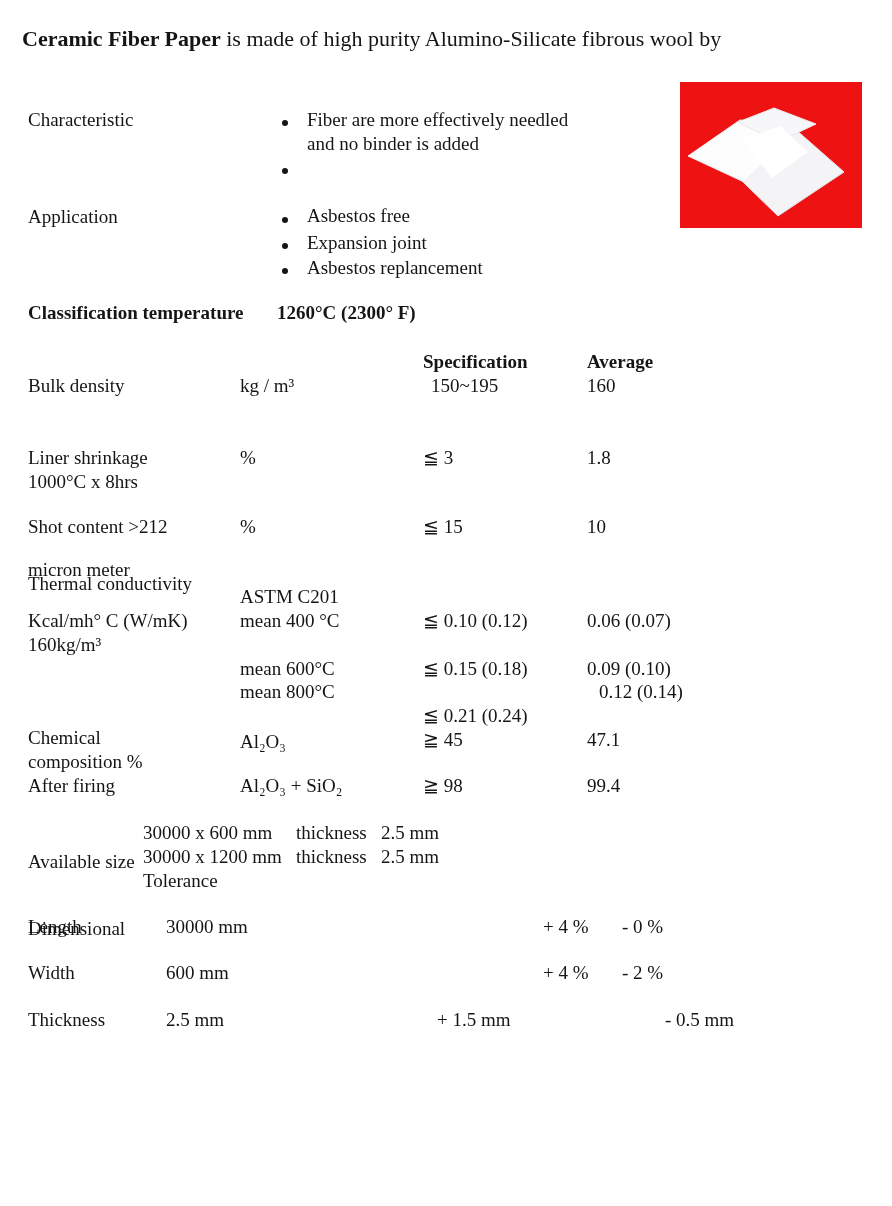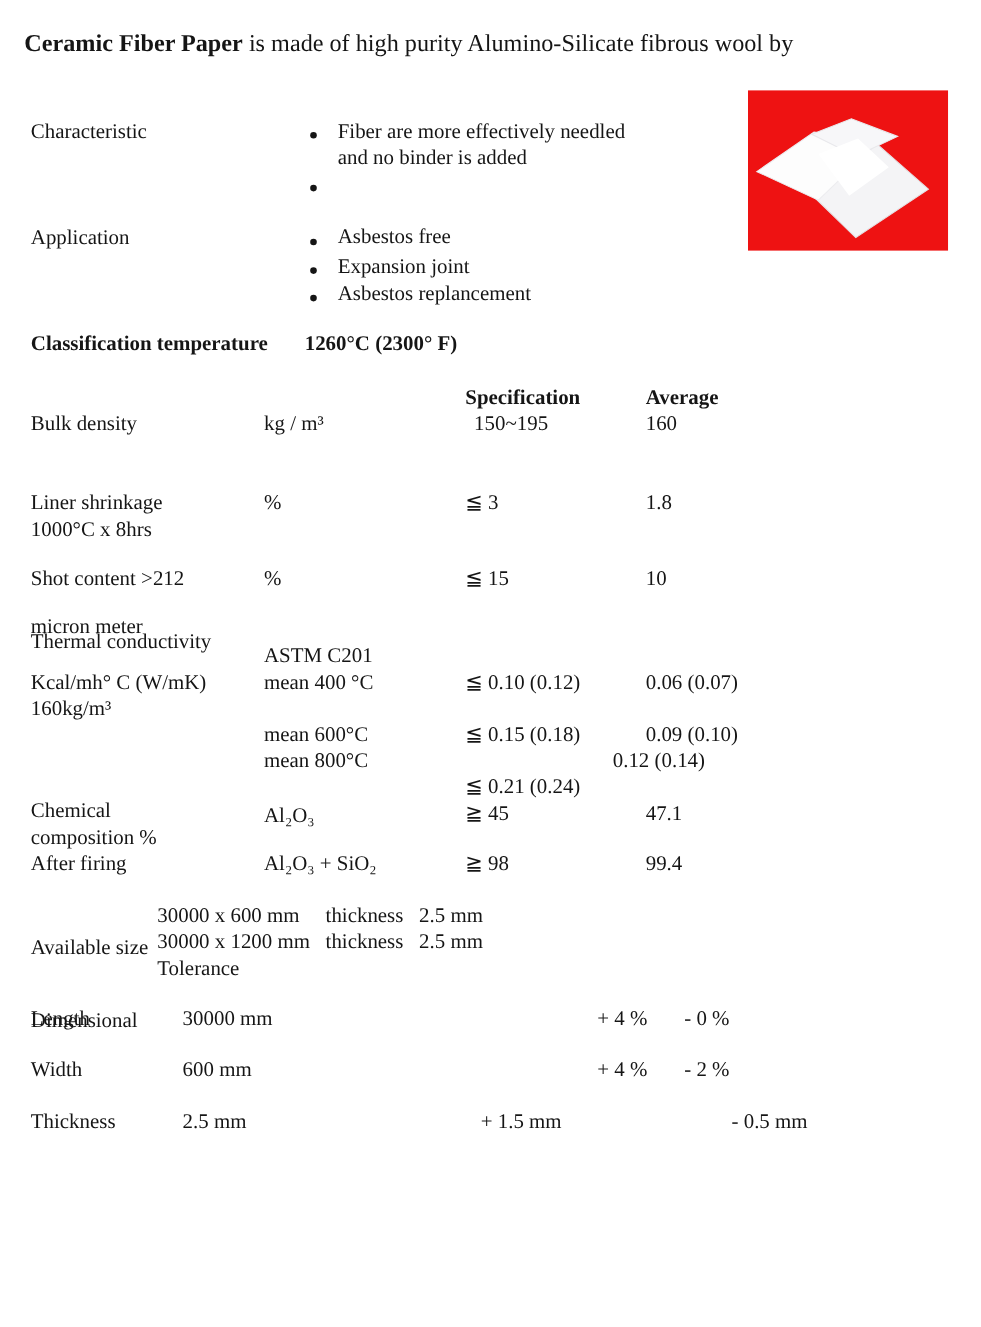--- a/index.html
+++ b/index.html
@@ -107,21 +107,21 @@
   <div class="line" style="left:28px; top:633px;">160kg/m³</div>
   <div class="line" style="left:240px; top:585px;">ASTM C201</div>
   <div class="line" style="left:240px; top:609px;">mean 400 °C</div>
   <div class="line" style="left:423px; top:609px;">≦ 0.10 (0.12)</div>
   <div class="line" style="left:587px; top:609px;">0.06 (0.07)</div>
   <div class="line" style="left:240px; top:657px;">mean 600°C</div>
   <div class="line" style="left:423px; top:657px;">≦ 0.15 (0.18)</div>
   <div class="line" style="left:587px; top:657px;">0.09 (0.10)</div>
   <div class="line" style="left:240px; top:680px;">mean 800°C</div>
   <div class="line" style="left:423px; top:680px;margin-top:24px;">≦ 0.21 (0.24)</div>
-  <div class="line" style="left:557px; top:680px;">0.12 (0.14)</div>
+  <div class="line" style="left:599px; top:680px;">0.12 (0.14)</div>
 
   <div class="line" style="left:28px; top:726px;">Chemical</div>
   <div class="line" style="left:28px; top:750px;">composition %</div>
   <div class="line" style="left:28px; top:774px;">After firing</div>
   <div class="line" style="left:240px; top:730px;">Al₂O₃</div>
   <div class="line" style="left:423px; top:728px;">≧ 45</div>
   <div class="line" style="left:587px; top:728px;">47.1</div>
   <div class="line" style="left:240px; top:774px;">Al₂O₃ + SiO₂</div>
   <div class="line" style="left:423px; top:774px;">≧ 98</div>
   <div class="line" style="left:587px; top:774px;">99.4</div>

